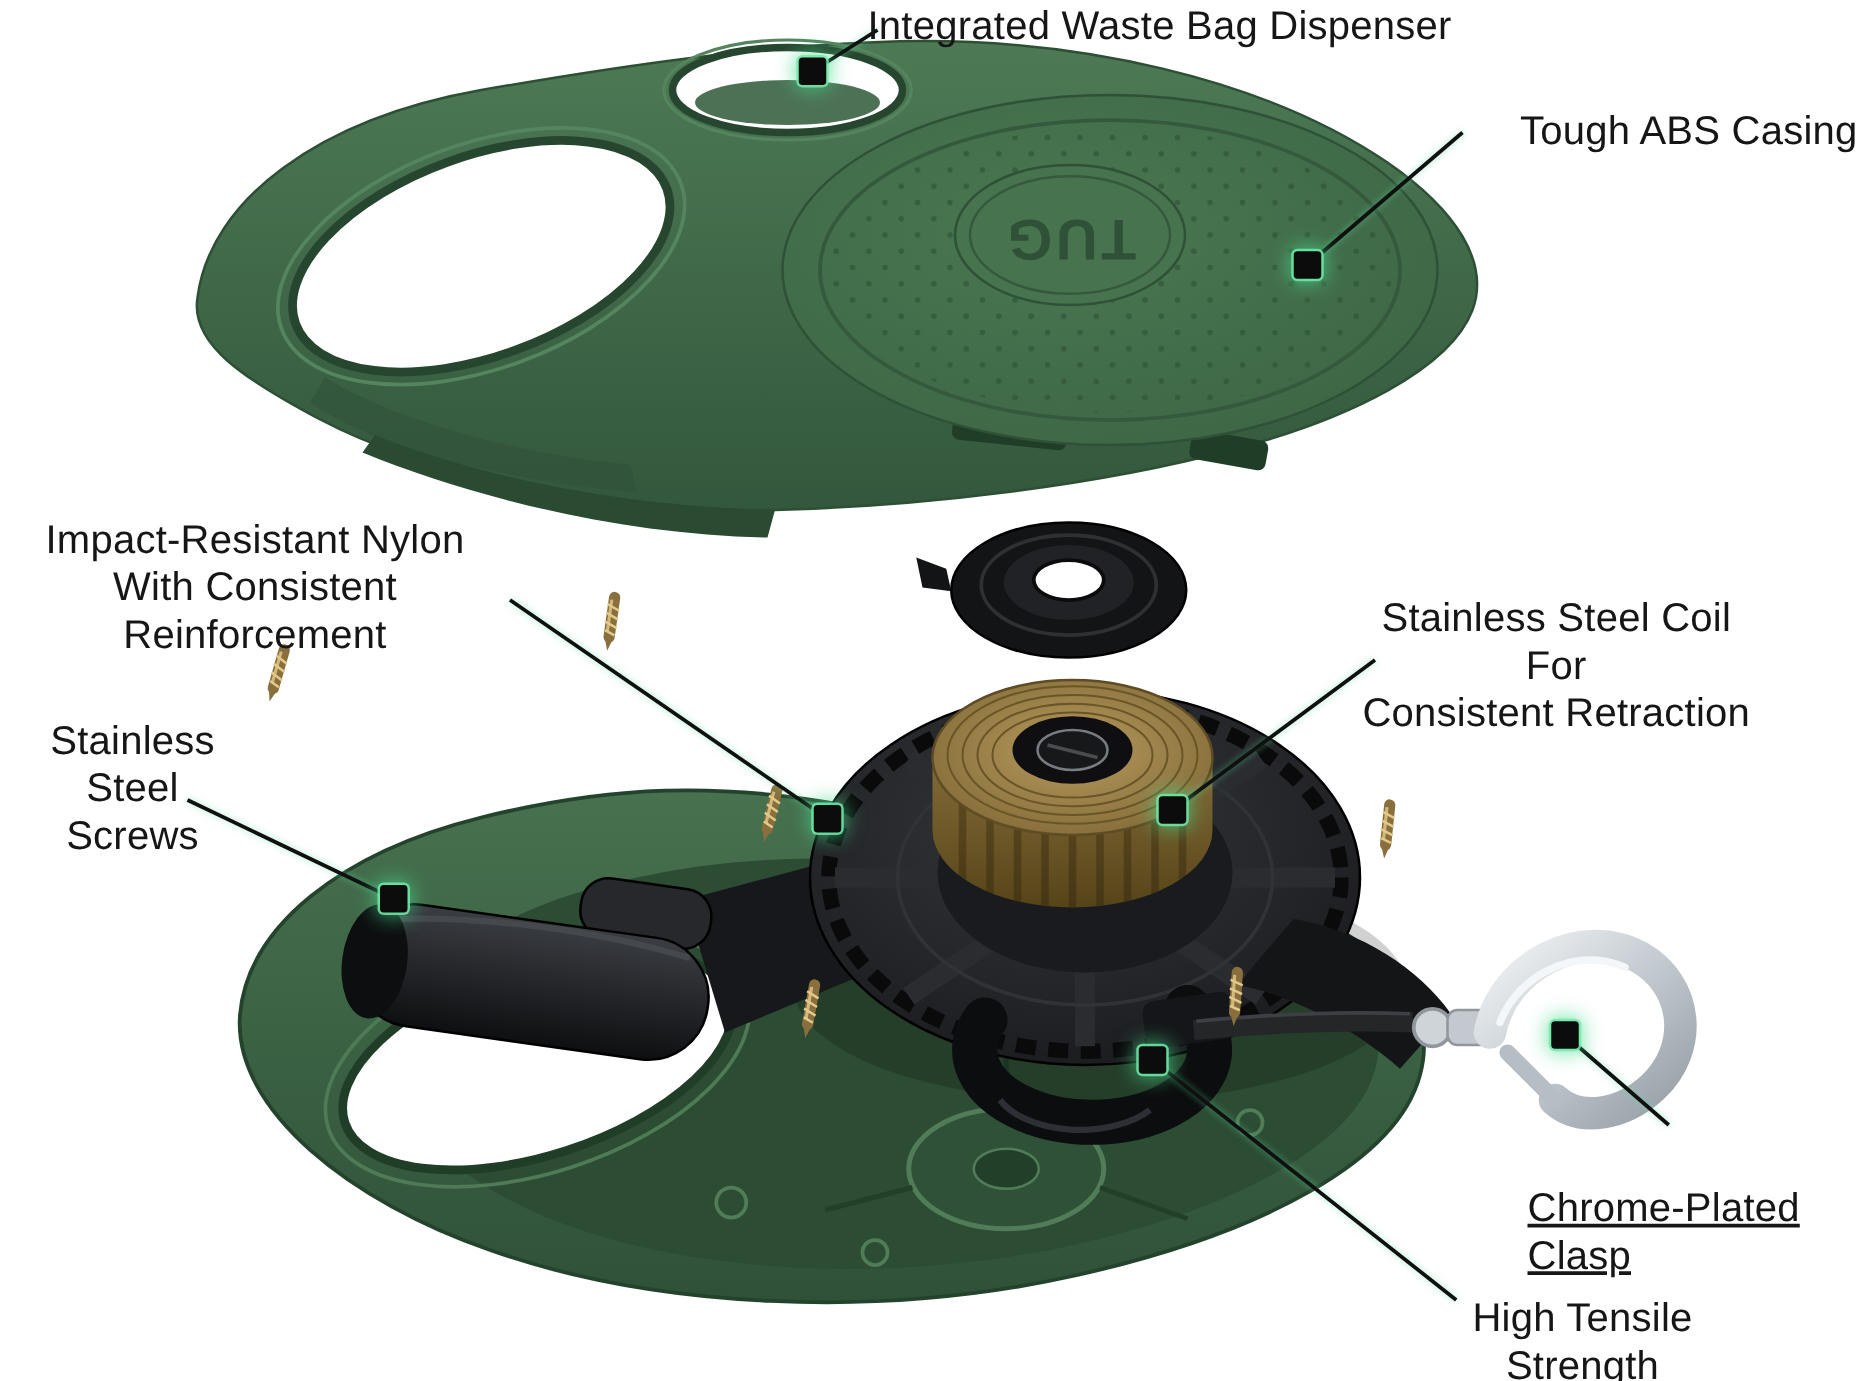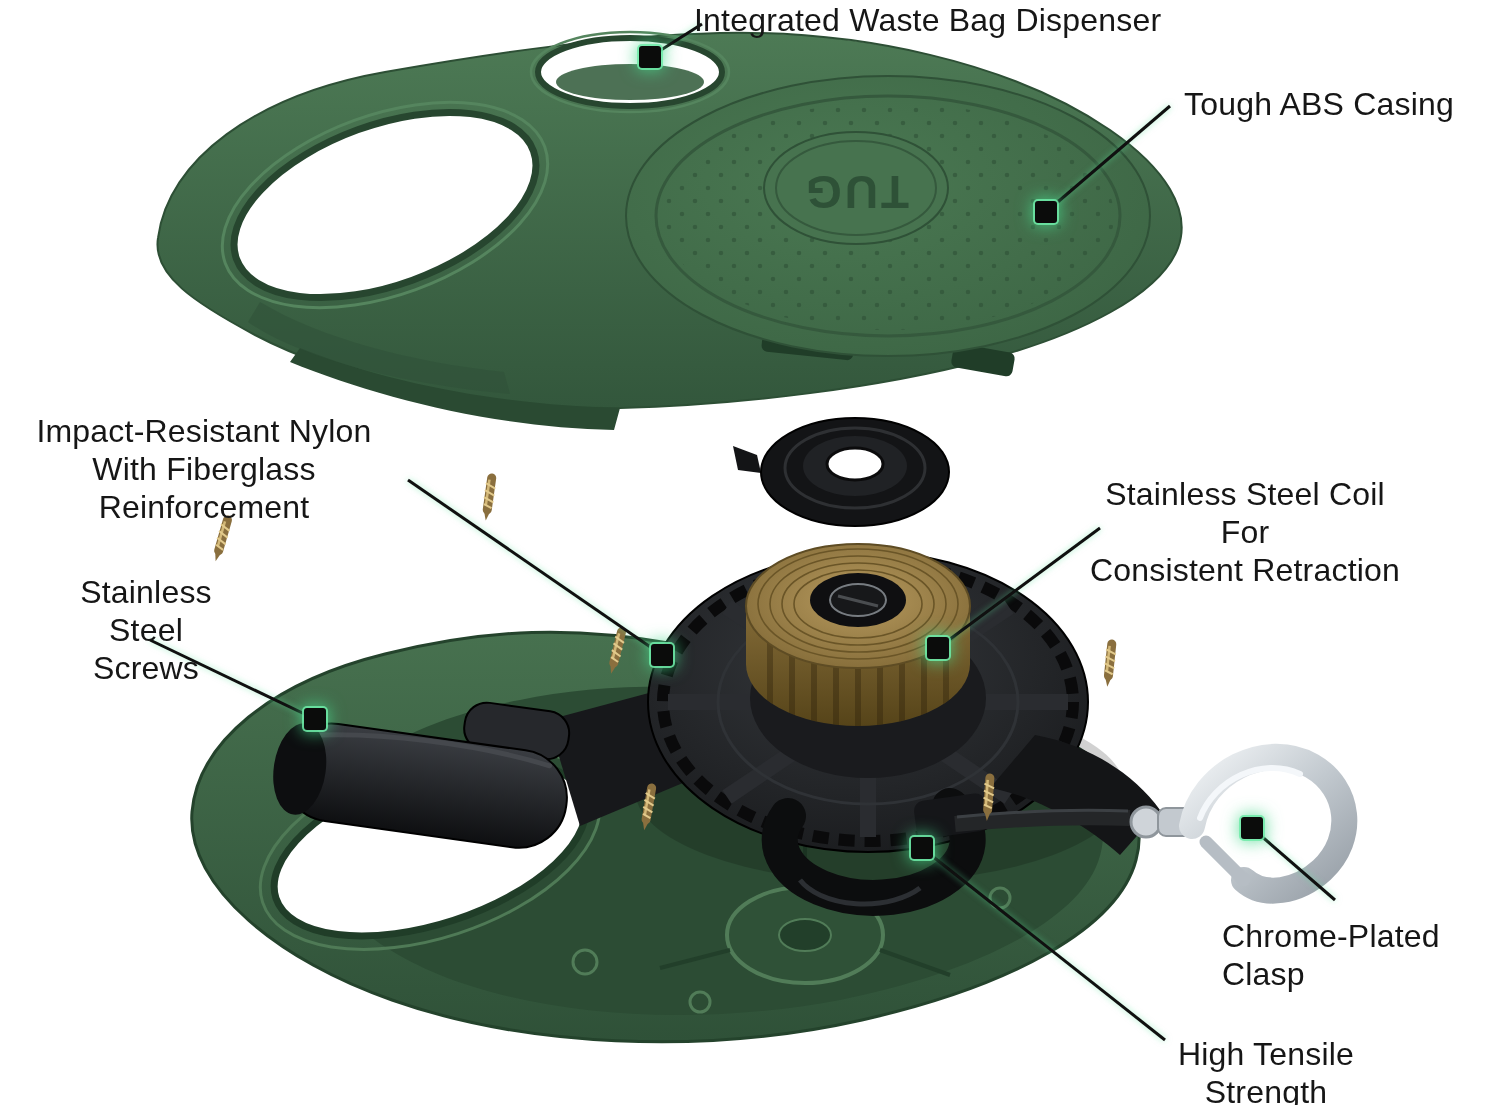--- a/index.html
+++ b/index.html
@@ -14,25 +14,25 @@
   .callout-label{
     position:absolute;
     color:var(--label_color,#161616);
     font-size:32px;
     line-height:1.18;
     white-space:pre-line;
     font-weight:400;
     letter-spacing:.2px;
   }
   #lbl-waste{left:694px;top:2px;}
-  #lbl-abs{left:1184px;top:86px;}
+  #lbl-abs{left:1216px;top:86px;}
   #lbl-nylon{left:0px;top:413px;width:408px;text-align:center;}
   #lbl-coil{left:1085px;top:476px;width:320px;text-align:center;}
-  #lbl-screws{left:0px;top:574px;width:212px;text-align:center;margin-left:40px;}
-  #lbl-clasp{left:1222px;top:918px;}
+  #lbl-screws{left:0px;top:574px;width:212px;text-align:center;}
+  #lbl-clasp{left:1222px;top:948px;text-decoration:underline;}
   #lbl-tape{left:1118px;top:1036px;width:296px;text-align:center;}
   .marker{
     position:absolute;
     width:22px;height:22px;
     background:#0b0c0b;
     border-radius:3px;
     box-shadow:0 0 0 2px rgba(110,235,168,.85), 0 0 16px 3px rgba(72,216,140,.75);
   }
   #mk-waste{left:639px;top:46px;}
   #mk-abs{left:1035px;top:201px;}
@@ -239,21 +239,21 @@
     <line class="cl" x1="1100" y1="528" x2="938" y2="648"></line>
     <line class="cl" x1="150" y1="640" x2="315" y2="719"></line>
     <line class="cl" x1="1335" y1="900" x2="1252" y2="828"></line>
     <line class="cl" x1="1165" y1="1040" x2="922" y2="848"></line>
   </g>
 </svg>
 
 <div id="lbl-waste" class="callout-label">Integrated Waste Bag Dispenser</div>
 <div id="lbl-abs" class="callout-label">Tough ABS Casing</div>
 <div id="lbl-nylon" class="callout-label">Impact-Resistant Nylon
-With Fiberglass Reinforcement</div>
+With Consistent Reinforcement</div>
 <div id="lbl-coil" class="callout-label">Stainless Steel Coil For
 Consistent Retraction</div>
 <div id="lbl-screws" class="callout-label">Stainless Steel
 Screws</div>
 <div id="lbl-clasp" class="callout-label">Chrome-Plated Clasp</div>
 <div id="lbl-tape" class="callout-label">High Tensile Strength
 Woven Nylon Waste</div>
 
 <div id="mk-waste" class="marker"></div>
 <div id="mk-abs" class="marker"></div>

